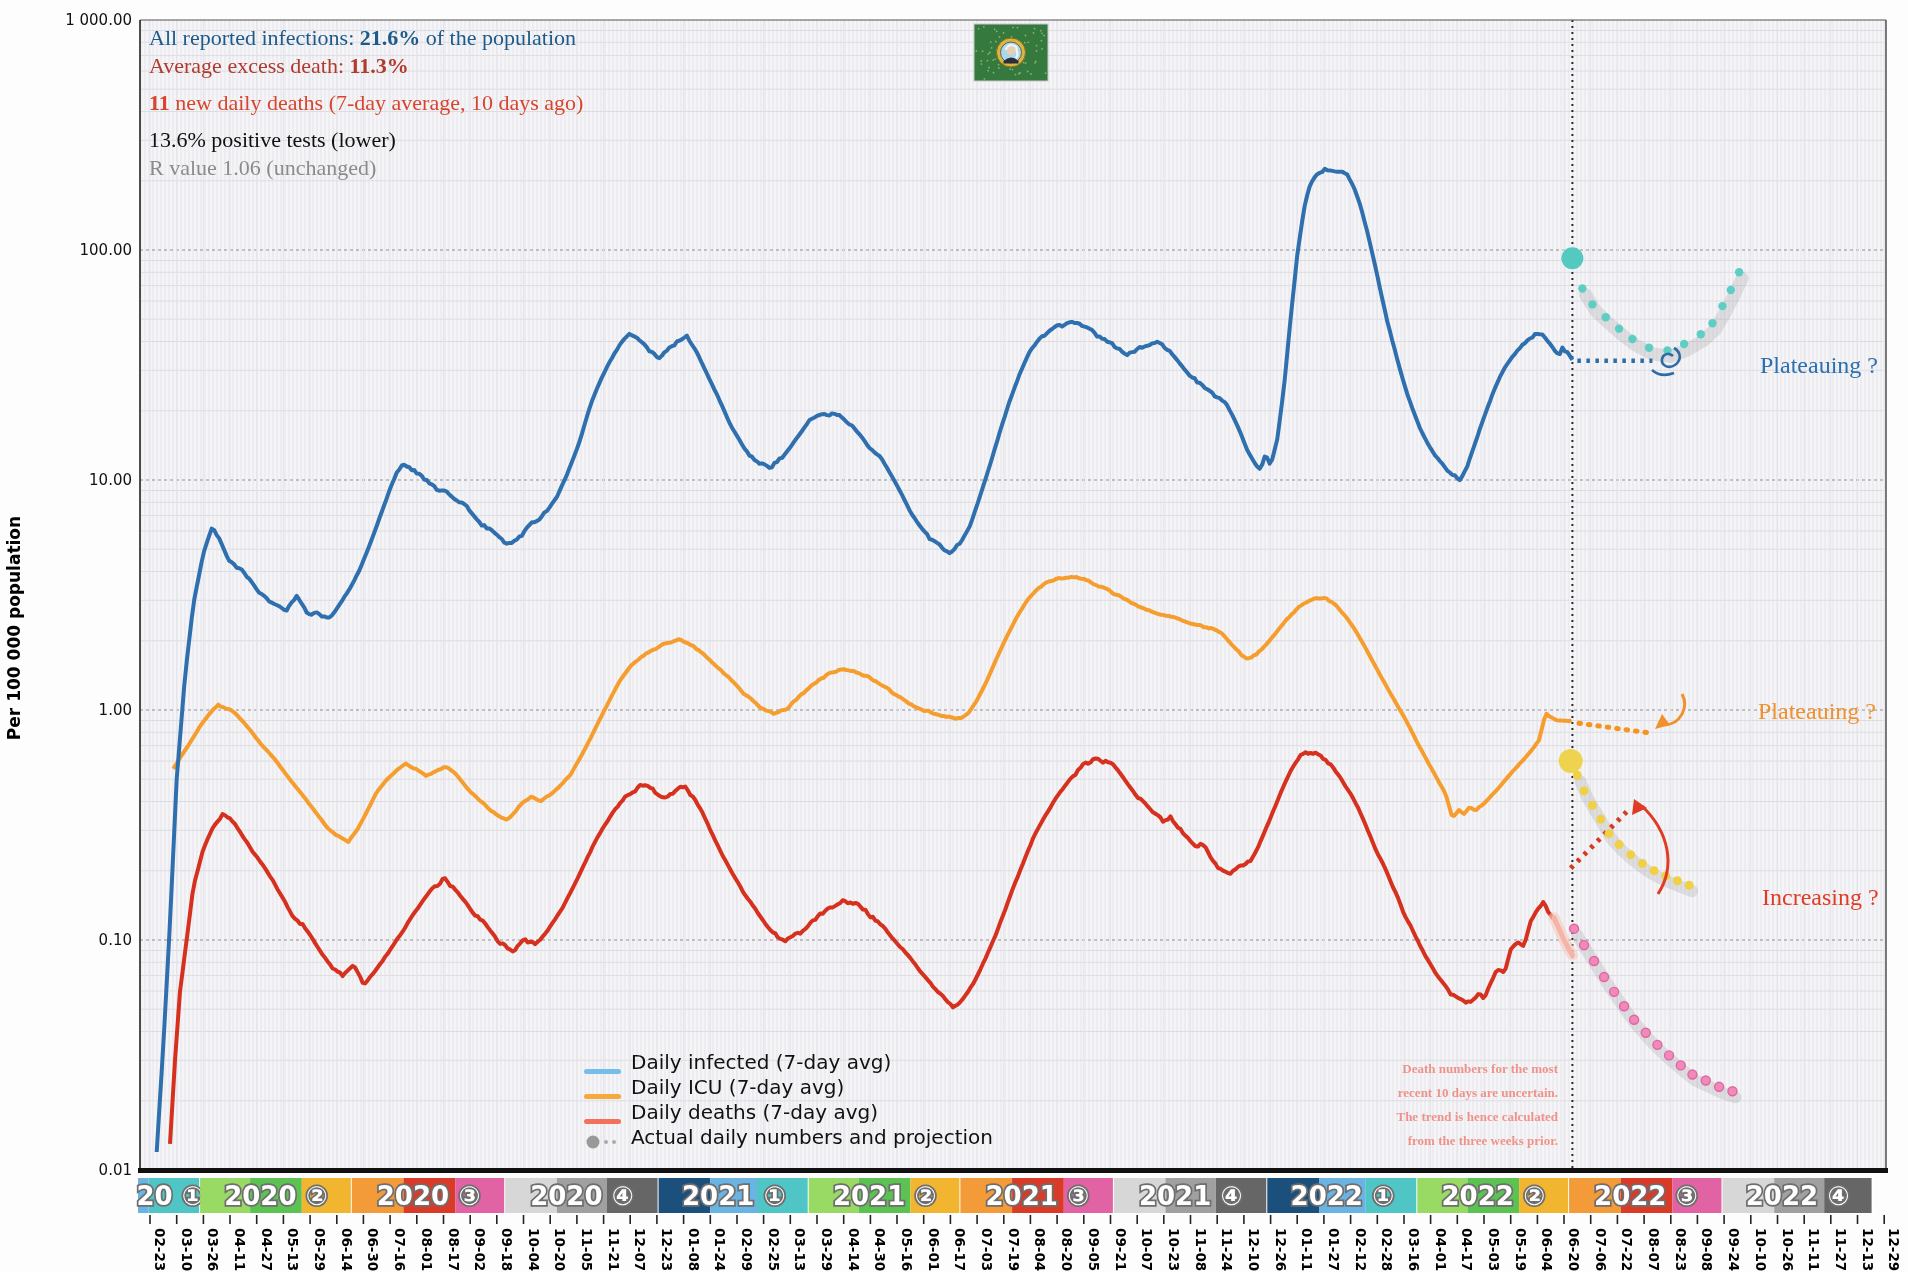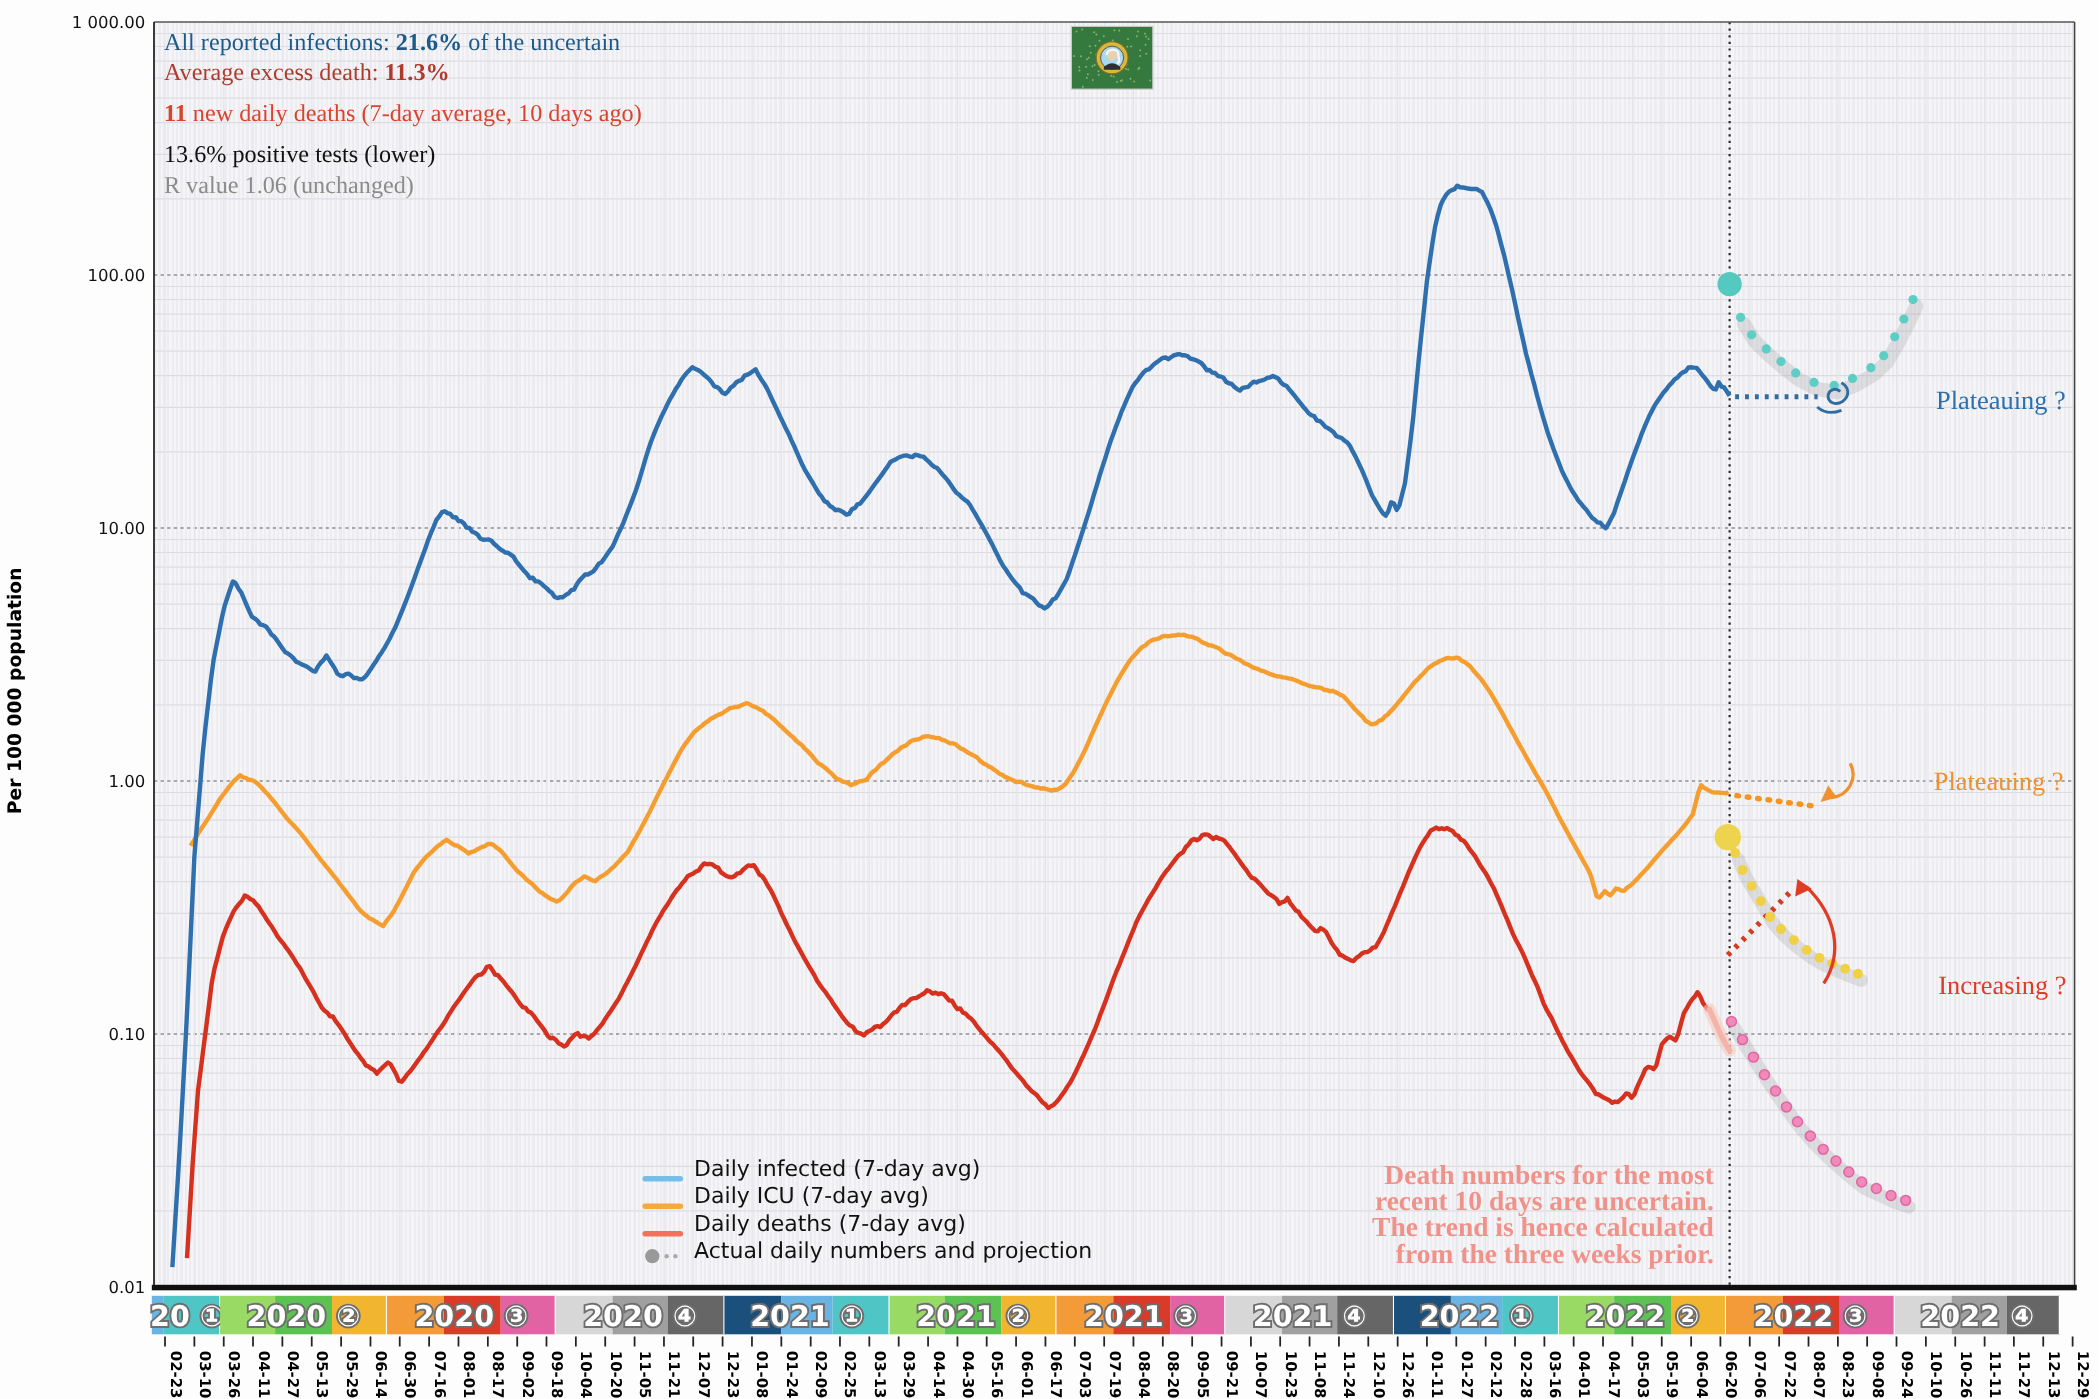--- a/index.html
+++ b/index.html
@@ -16,21 +16,21 @@
   .st-line b{font-weight:bold;}
   
   #y-title{position:absolute;left:-196px;top:618px;width:420px;text-align:center;
     transform:rotate(-90deg);font-size:17px;font-weight:bold;color:#000;}
   
   .ytick{position:absolute;width:94px;text-align:right;left:38px;font-size:15px;color:#111;}
   
   .annot{position:absolute;font-family:"Liberation Serif","DejaVu Serif",serif;font-size:24px;}
   
   #note{position:absolute;right:350px;top:1057px;width:360px;text-align:right;
-    font-family:"Liberation Serif","DejaVu Serif",serif;font-weight:bold;font-size:25px;
+    font-family:"Liberation Serif","DejaVu Serif",serif;font-weight:bold;font-size:13px;
     line-height:24px;}
   
   #legend{position:absolute;left:584px;top:1049px;font-size:20px;color:#111;}
   .leg-row{display:flex;align-items:flex-end;height:25px;}
   .leg-swatch{display:inline-block;width:37px;height:5px;border-radius:3px;margin-right:10px;}
   .leg-dotswatch{display:inline-flex;align-items:center;width:37px;margin-right:10px;}
 </style>
 </head>
 <body>
 
@@ -477,21 +477,21 @@
       <div class="ytick" style="top: 11px;">1 000.00</div>
       <div class="ytick" style="top: 241px;">100.00</div>
       <div class="ytick" style="top: 471px;">10.00</div>
       <div class="ytick" style="top: 701px;">1.00</div>
       <div class="ytick" style="top: 931px;">0.10</div>
       <div class="ytick" style="top: 1161px;">0.01</div>
     </div>
 
   <div id="stats">
     <div class="st-line" style="color:#1c5a8a">
-      <span>All reported infections: </span><b>21.6%</b><span> of the uncertain</span>
+      <span>All reported infections: </span><b>21.6%</b><span> of the population</span>
     </div>
     <div class="st-line" style="color:#b03a2e">
       <span>Average excess death: </span><b>11.3%</b><span></span>
     </div>
     <div class="gap"></div>
     <div class="st-line" style="color:#d9442c">
       <b>11</b><span> new daily deaths (7-day average, 10 days ago)</span>
     </div>
     <div class="gap"></div>
     <div class="st-line" style="color:#111111">

